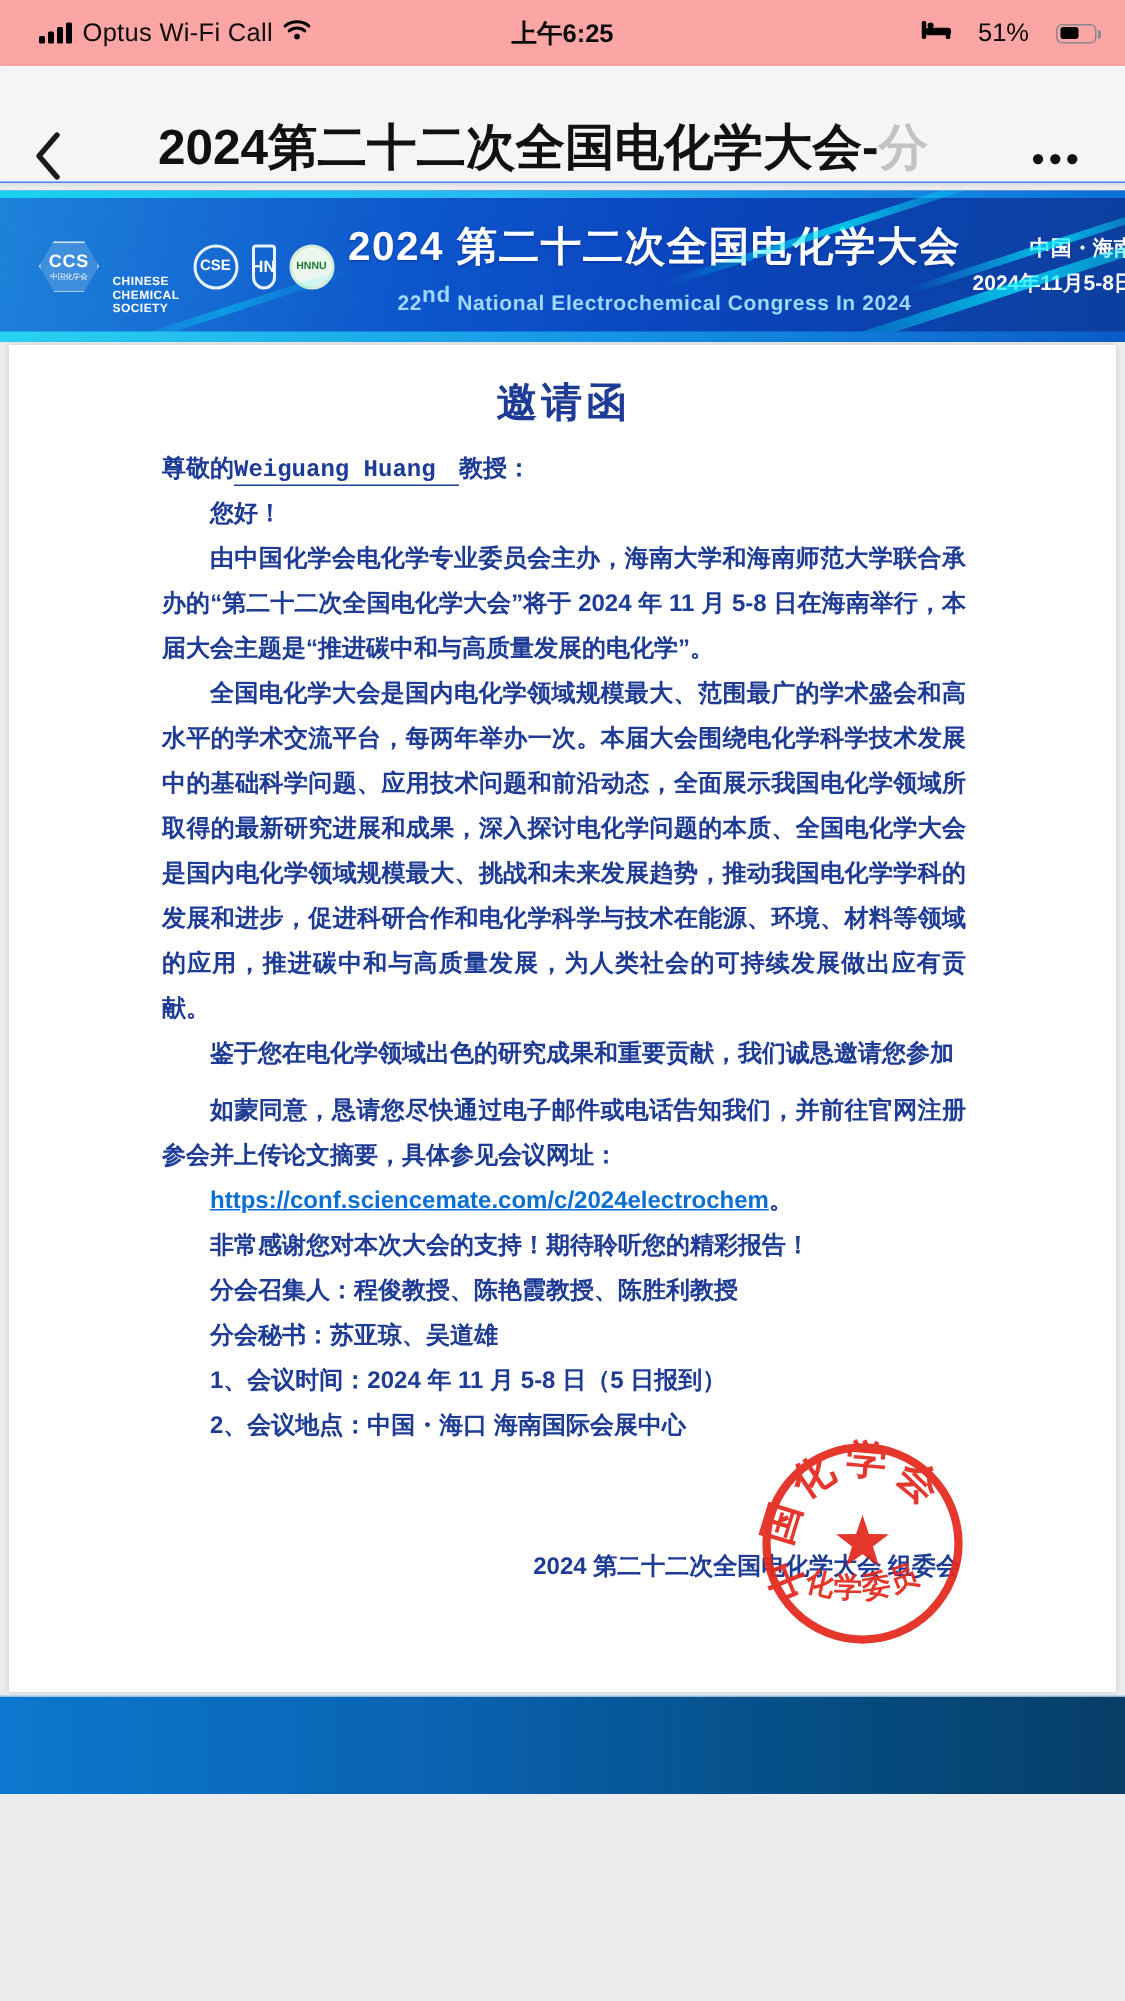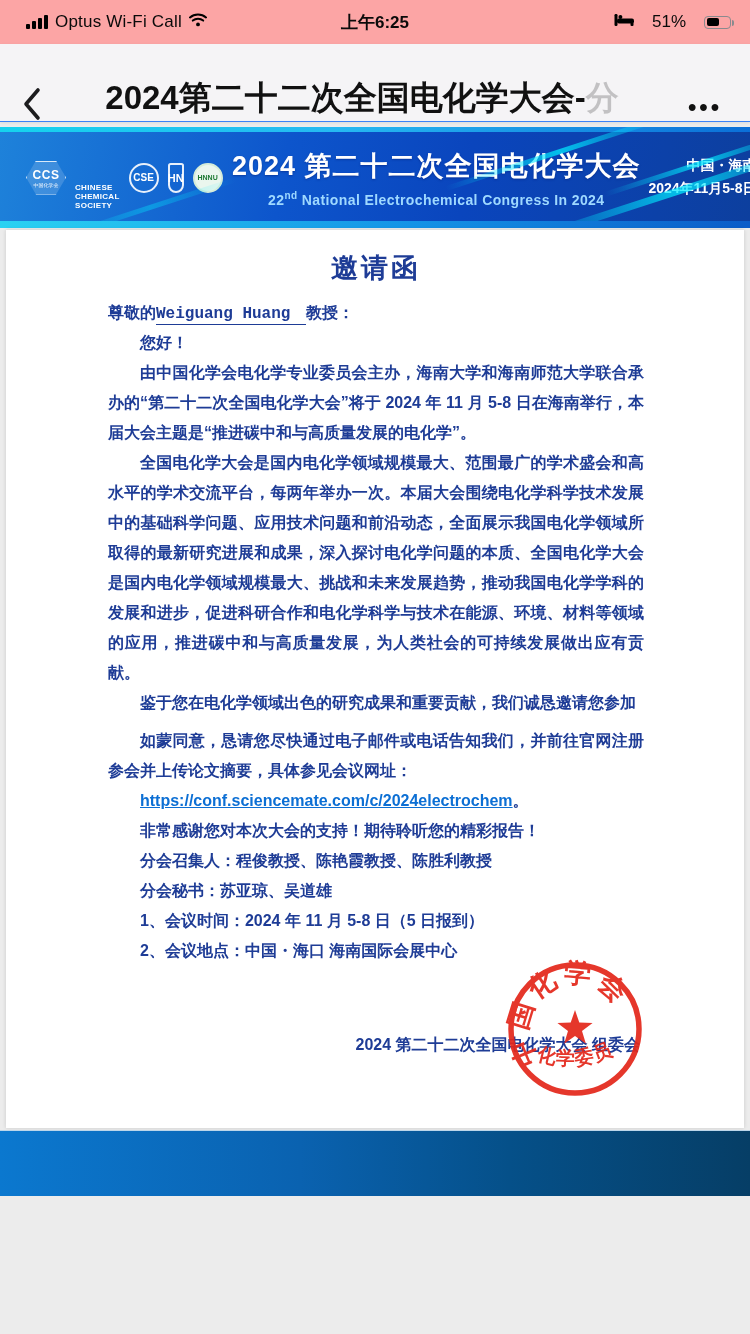--- a/index.html
+++ b/index.html
@@ -66,21 +66,21 @@
   .ccs-text { font-size:8px; font-weight:700; line-height:9px; letter-spacing:.3px;margin-top:38px; }
   .roundlogo { width:30px; height:30px; border:2px solid rgba(255,255,255,.9); border-radius:50%;
     display:flex; align-items:center; justify-content:center; font-size:10px; font-weight:700; flex:none; }
   .shieldlogo { width:16px; height:30px; border:2px solid rgba(255,255,255,.9);
     border-radius:4px 4px 12px 12px; display:flex; align-items:center; justify-content:center;
     font-size:11px; font-weight:700; flex:none; }
   .greenlogo { background:#eaf6ee; color:#1d7a33; border-color:#d5ecd9; font-size:7px; }
   .banner-center { flex:1; text-align:center; padding-right:6px; }
   .banner-title { font-size:27px; font-weight:700; letter-spacing:1px; text-shadow:0 1px 2px rgba(0,30,120,.5); white-space:nowrap; }
   .banner-sub { margin-top:6px; font-size:14px; font-weight:700; color:#9fd9ff; letter-spacing:.4px; }
-  .banner-sub sup { font-size:10px; }
+  .banner-sub sup { font-size:15px; }
   .banner-right { width:128px; flex:none; text-align:right; padding-right:18px; font-weight:700; }
   .banner-right .loc { font-size:14px; }
   .banner-right .dates { font-size:14px; margin-top:5px; white-space:nowrap; }
 
   
   .page {
     position:absolute; top:230px; left:6px; right:6px; height:898px;
     background:#fff; box-shadow:0 0 4px rgba(0,0,0,.15);
     padding:16px 100px 0 102px; color:#1e3c96; font-weight:700;
     font-size:16px; line-height:30px;

